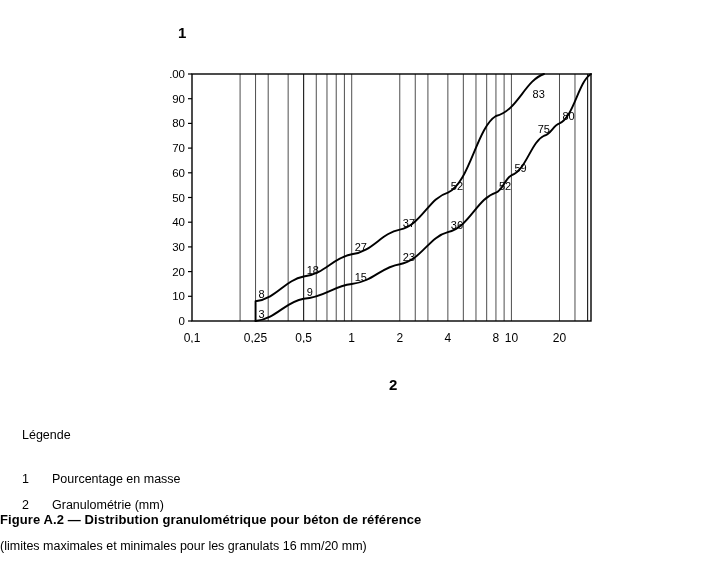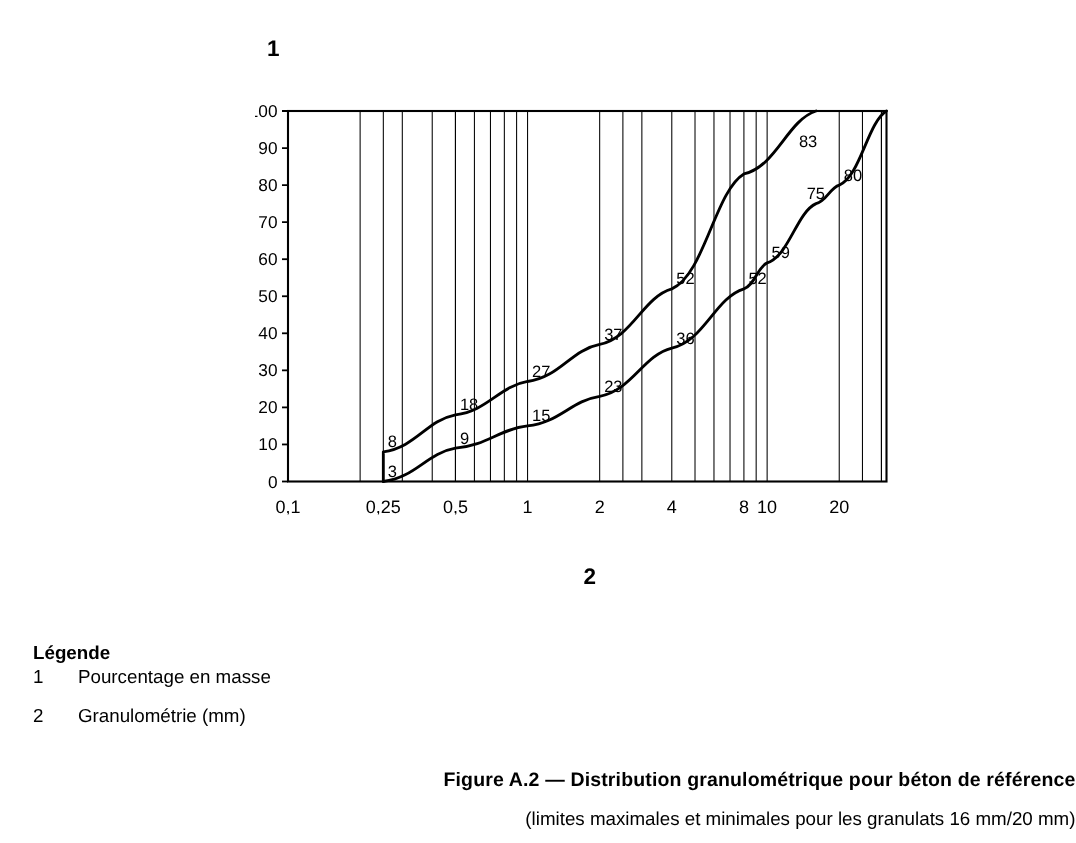--- a/index.html
+++ b/index.html
@@ -54,41 +54,41 @@
 
   
   #legend-block {
     position: absolute;
     left: 22px;
     top: 428px;
     width: 680px;
     font-size: 12.5px;
   }
   #legend-title {
-    font-weight: bold;
-    margin-bottom: 2px;
+    font-weight: normal;
+    margin-bottom: 30px;
   }
   .legend-row {
     display: flex;
     margin-bottom: 12px;
   }
   .legend-key {
     width: 30px;
     flex: 0 0 30px;
   }
   .legend-text {
     flex: 1 1 auto;
   }
 
   #caption {
     position: absolute;
     left: 0;
     top: 512px;
     width: 717px;
-    text-align: right;
+    text-align: left;
   }
   #caption-main {
     font-size: 13px;
     font-weight: bold;
     letter-spacing: 0.1px;
   }
   #caption-sub {
     font-size: 12.5px;
     margin-top: 12px;
   }

